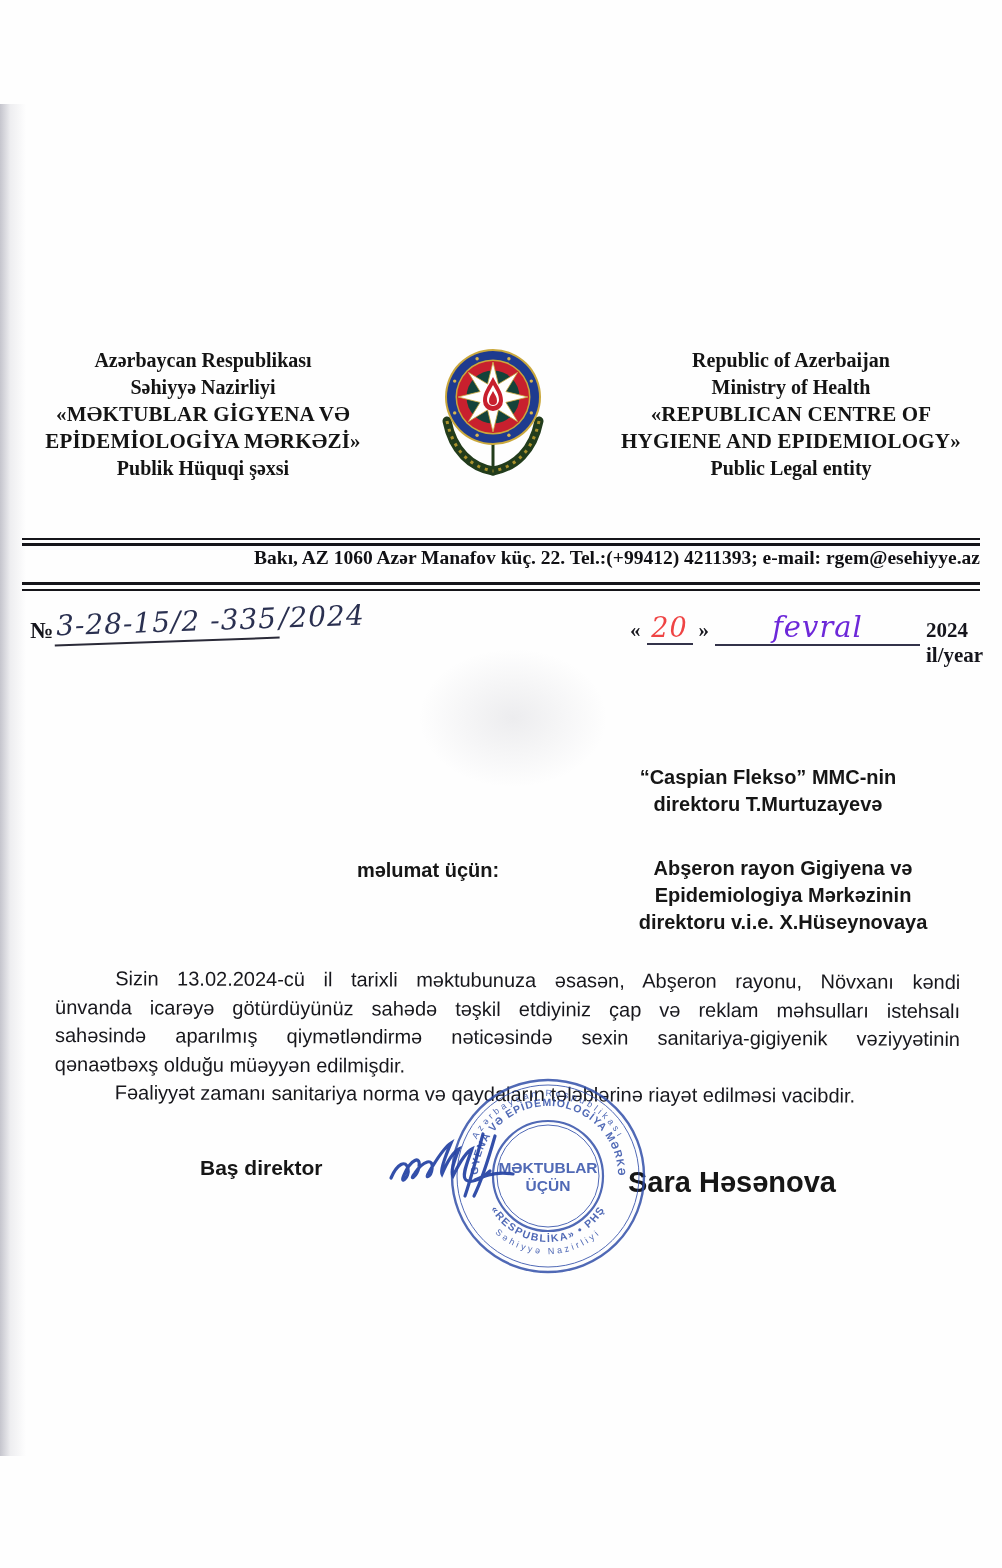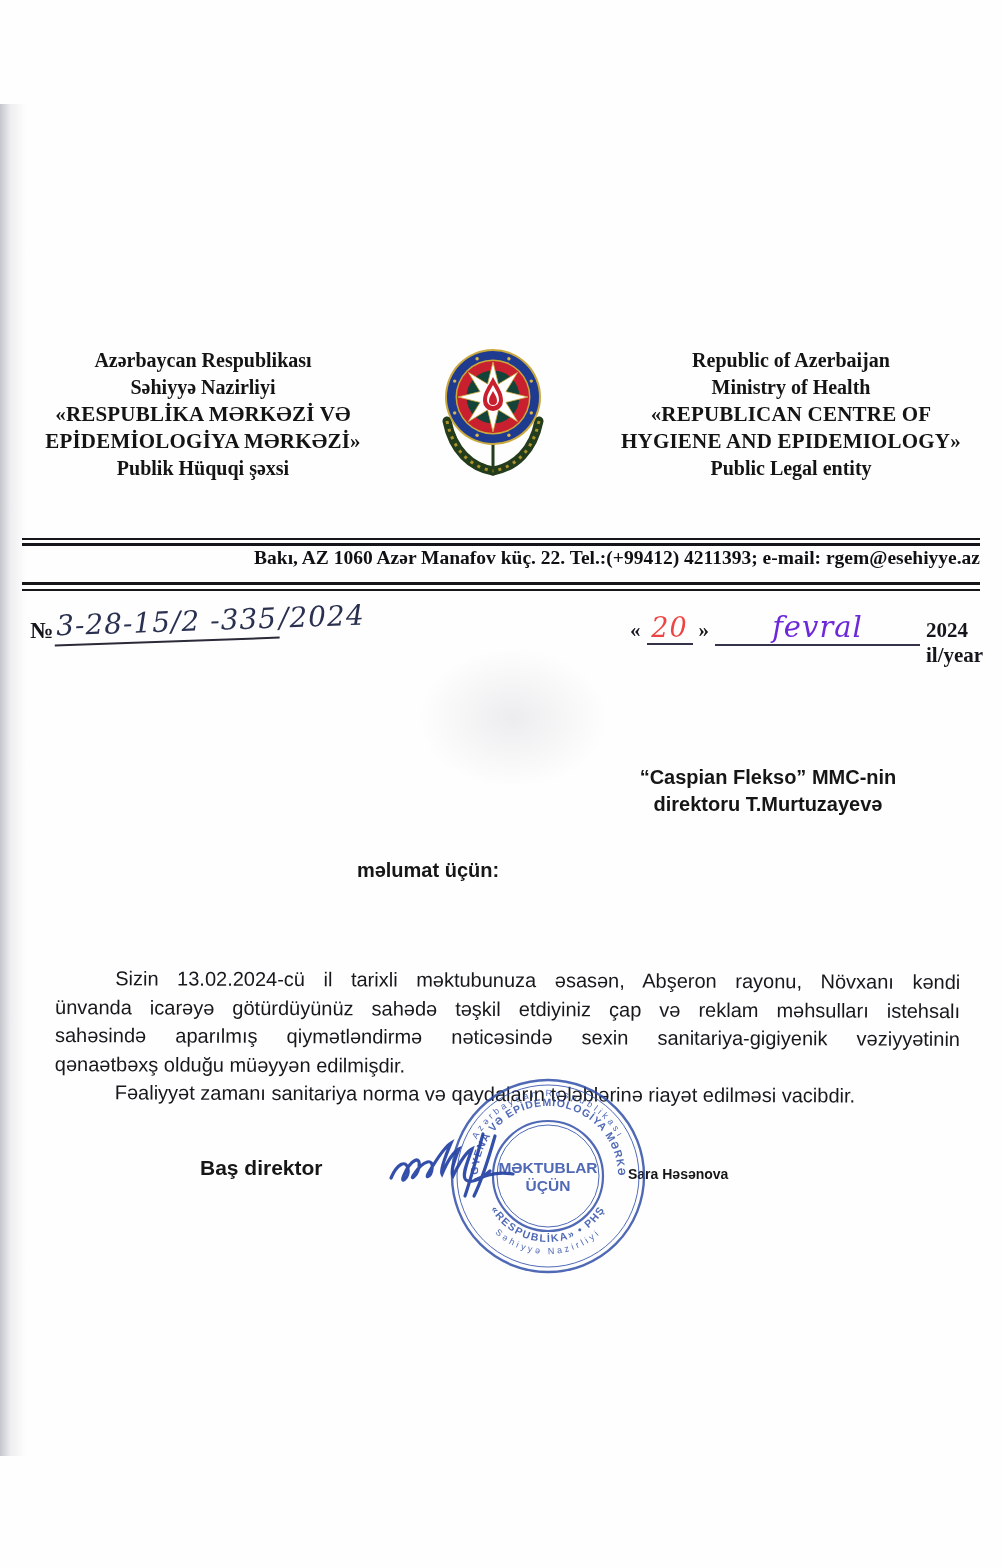--- a/index.html
+++ b/index.html
@@ -40,36 +40,36 @@
   .cc-label{left:318px;top:857px;width:220px;}
   .recip2{left:618px;top:855px;width:330px;}
   
   .body-block{left:55px;top:966px;width:905px;font-size:20px;line-height:28.5px;color:#17171c;
               transform:rotate(.25deg);}
   .jline{text-align:justify;text-align-last:justify;white-space:normal;}
   .jline-last{text-align:left;}
   .indent{padding-left:60px;}
   
   .sig-title{left:200px;top:1156px;font-weight:bold;font-size:21px;color:#161616;}
-  .sig-name{left:628px;top:1166px;font-weight:bold;font-size:14px;color:#161616;}
+  .sig-name{left:628px;top:1166px;font-weight:bold;font-size:29px;color:#161616;}
   .stamp-wrap{left:448px;top:1076px;width:200px;height:200px;opacity:.84;filter:blur(.3px);z-index:3;}
   .sig-svg{left:383px;top:1122px;width:175px;height:85px;z-index:4;}
 </style>
 </head>
 <body>
 
 <div class="page">
 
   <div class="abs scan-strip"></div>
   <div class="abs smudge"></div>
 
   <div class="abs org org-left">
     <div>Azərbaycan Respublikası</div>
     <div>Səhiyyə Nazirliyi</div>
-    <div class="caps">«RESPUBLİKA MƏRKƏZİ VƏ</div>
+    <div class="caps">«MƏKTUBLAR GİGYENA VƏ</div>
     <div class="caps">EPİDEMİOLOGİYA MƏRKƏZİ»</div>
     <div>Publik Hüquqi şəxsi</div>
   </div>
 
   <div class="abs" style="left:433px;top:341px;width:120px;height:148px;">
     <svg width="120" height="148" viewBox="0 0 120 148" aria-hidden="true">
 
       <path d="M14,80 C20,110 38,126 60,130" fill="none" stroke="#223c1c" stroke-width="9" stroke-linecap="round"></path>
       <path d="M106,80 C100,110 82,126 60,130" fill="none" stroke="#223c1c" stroke-width="9" stroke-linecap="round"></path>
       <path d="M14,80 C20,110 38,126 60,130" fill="none" stroke="#b99a2e" stroke-width="3" stroke-dasharray="3 5" opacity=".9"></path>
@@ -122,20 +122,25 @@
       <span class="hand d-month">fevral</span>
       <span>2024 il/year</span>
     </span>
   </div>
 
   <div class="abs bold-block recip1">
     <div>“Caspian Flekso” MMC-nin</div>
     <div>direktoru T.Murtuzayevə</div>
   </div>
   <div class="abs bold-block cc-label">məlumat üçün:</div>
+  <div class="abs bold-block recip2">
+    <div>Abşeron rayon Gigiyena və</div>
+    <div>Epidemiologiya Mərkəzinin</div>
+    <div>direktoru v.i.e. X.Hüseynovaya</div>
+  </div>
 
   <div class="abs body-block">
     <div class="jline indent">Sizin 13.02.2024-cü il tarixli məktubunuza əsasən, Abşeron rayonu, Növxanı kəndi</div>
     <div class="jline">ünvanda icarəyə götürdüyünüz sahədə təşkil etdiyiniz çap və reklam məhsulları istehsalı</div>
     <div class="jline">sahəsində aparılmış qiymətləndirmə nəticəsində sexin sanitariya-gigiyenik vəziyyətinin</div>
     <div class="jline-last">qənaətbəxş olduğu müəyyən edilmişdir.</div>
     <div class="jline-last indent">Fəaliyyət zamanı sanitariya norma və qaydaların tələblərinə riayət edilməsi vacibdir.</div>
   </div>
 
   <div class="abs sig-title">Baş direktor</div>

